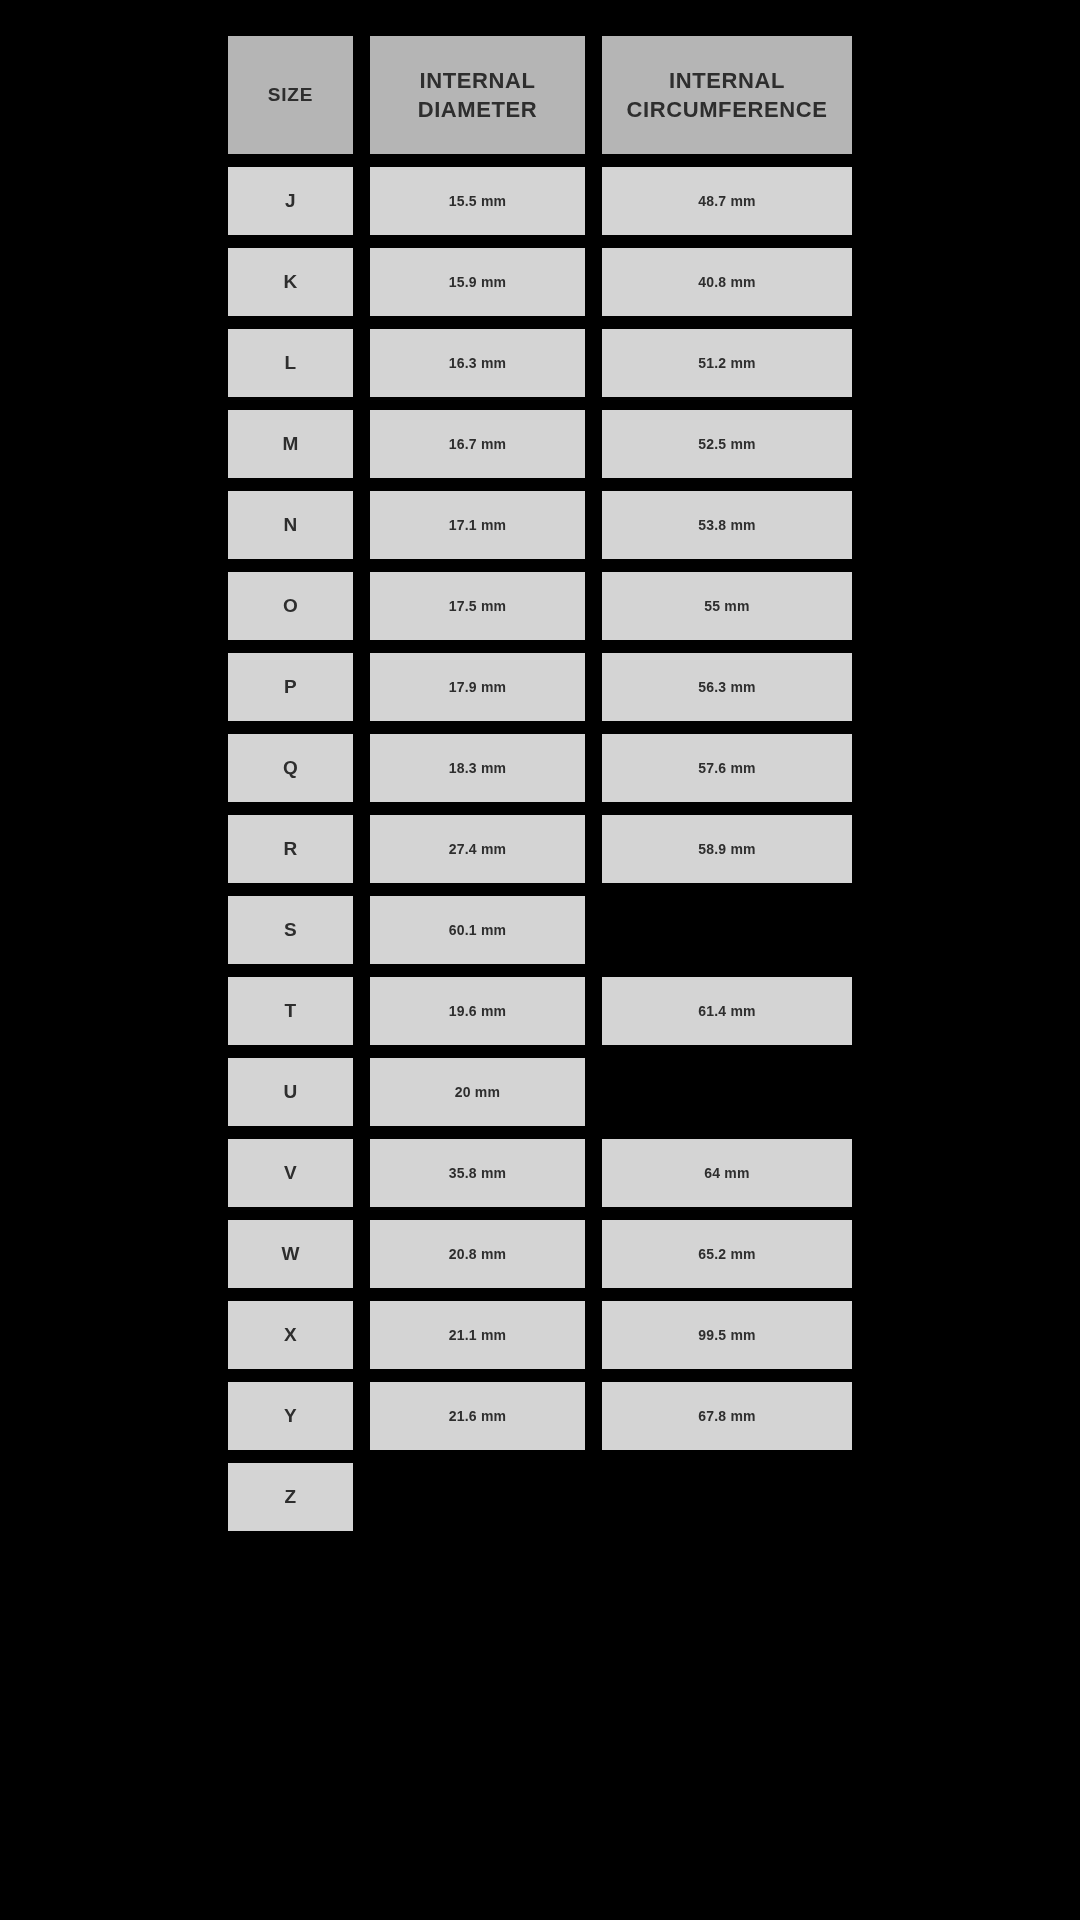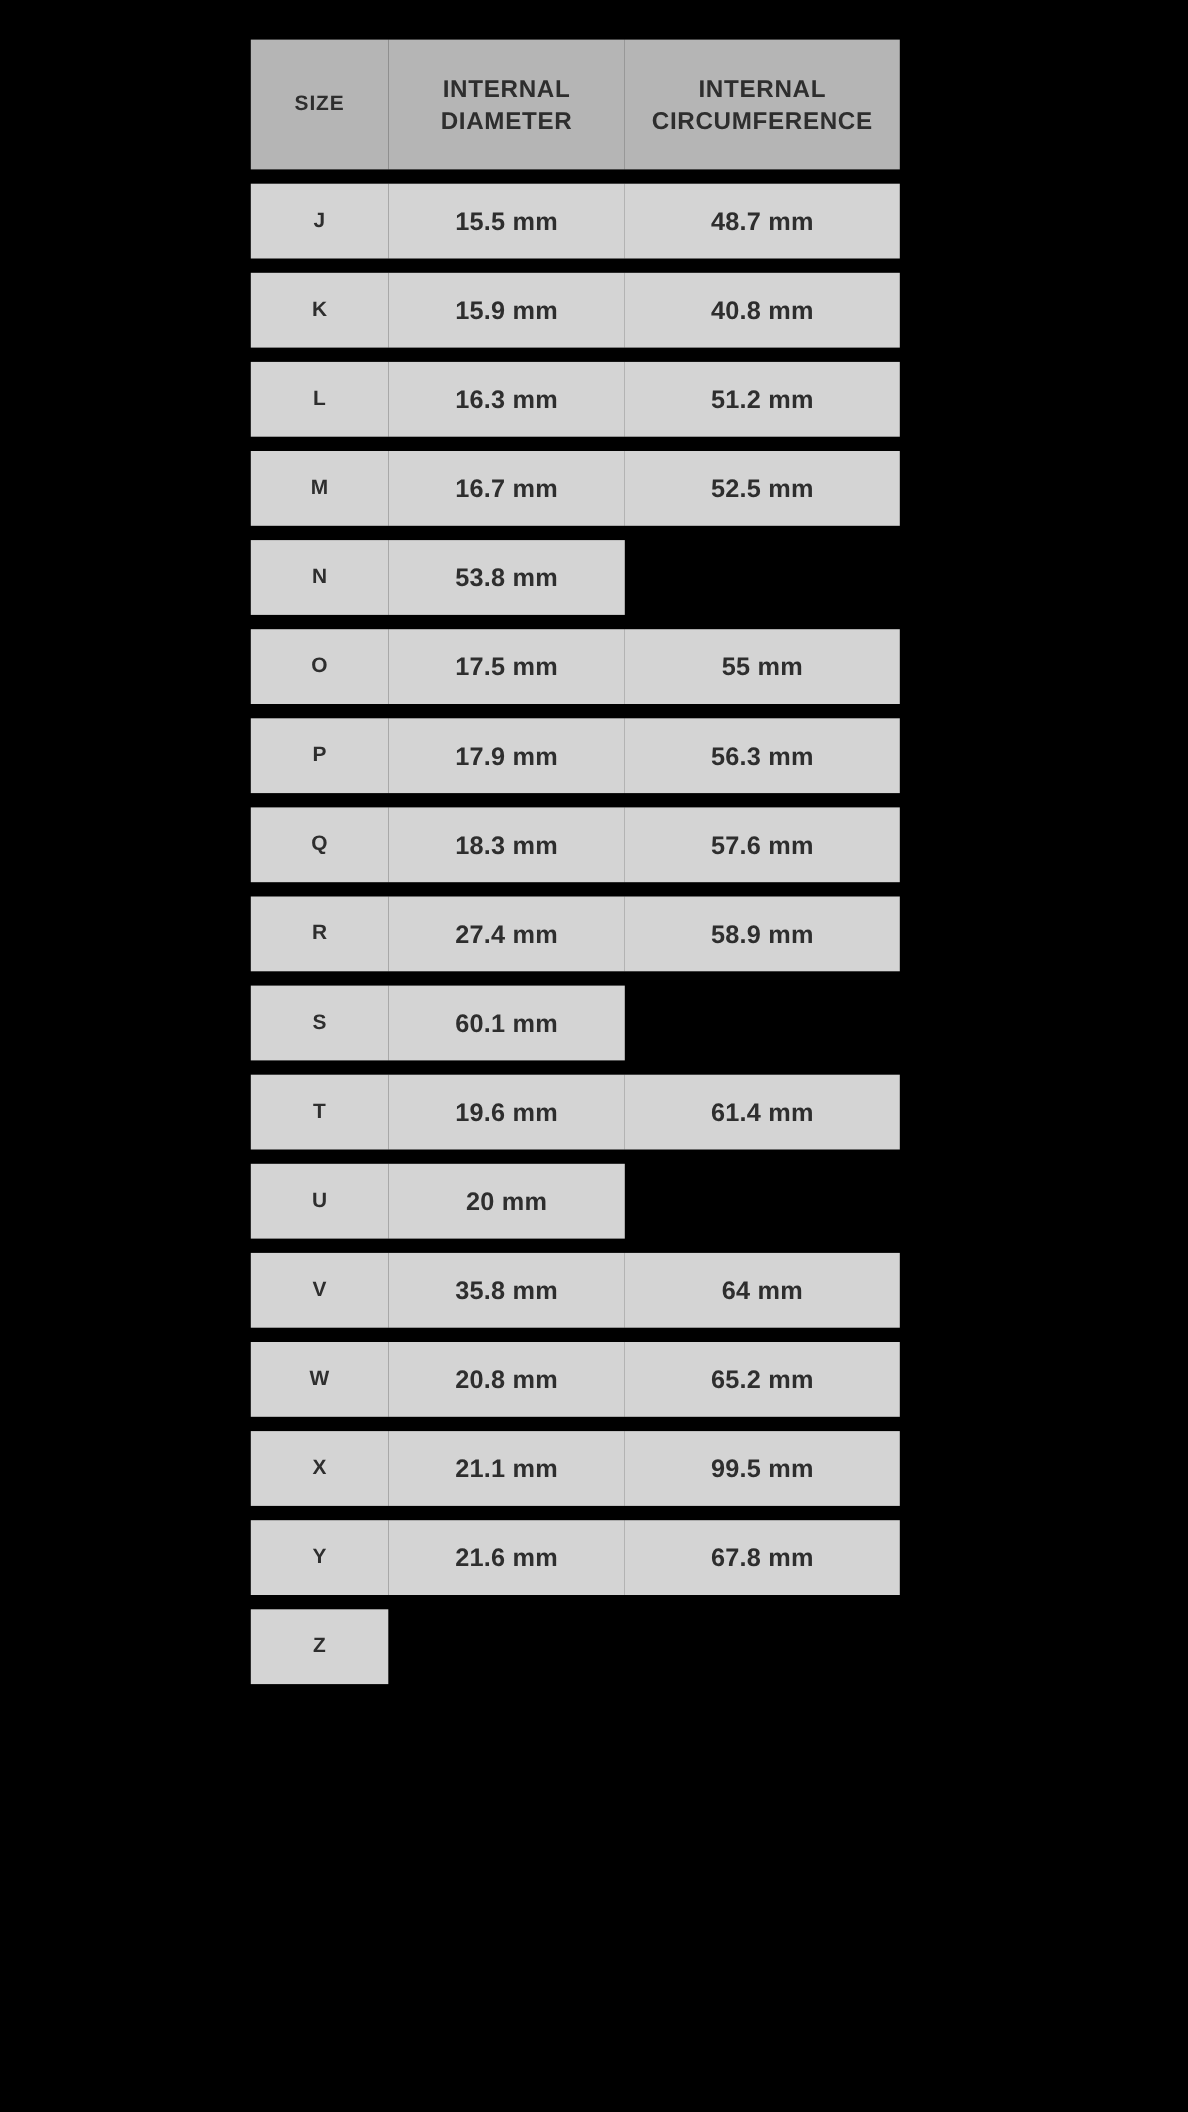--- a/index.html
+++ b/index.html
@@ -24,31 +24,32 @@
   #size-table {
     display: flex;
     flex-direction: column;
     gap: 13px;
     width: 624px;
   }
 
   .row {
     display: grid;
     grid-template-columns: 125px 215px 250px;
+    gap: 17px;
   }
 
   .cell {
     background: #d4d4d4;
     color: #2e2e2e;
     display: flex;
     align-items: center;
     justify-content: center;
     text-align: center;
     height: 68px;
-    font-size: 23px;
+    font-size: 14px;
     font-weight: bold;
     letter-spacing: 0.2px;
   }
 
   .row.header .cell {
     background: #b5b5b5;
     height: 118px;
     font-size: 22px;
     letter-spacing: 0.6px;
     line-height: 1.32;
@@ -91,20 +92,21 @@
         <div class="cell">16.3 mm</div>
         <div class="cell">51.2 mm</div>
       </div>
       <div class="row">
         <div class="cell size-col">M</div>
         <div class="cell">16.7 mm</div>
         <div class="cell">52.5 mm</div>
       </div>
       <div class="row">
         <div class="cell size-col">N</div>
+        <div class="cell">17.1 mm</div>
         <div class="cell">53.8 mm</div>
       </div>
       <div class="row">
         <div class="cell size-col">O</div>
         <div class="cell">17.5 mm</div>
         <div class="cell">55 mm</div>
       </div>
       <div class="row">
         <div class="cell size-col">P</div>
         <div class="cell">17.9 mm</div>

